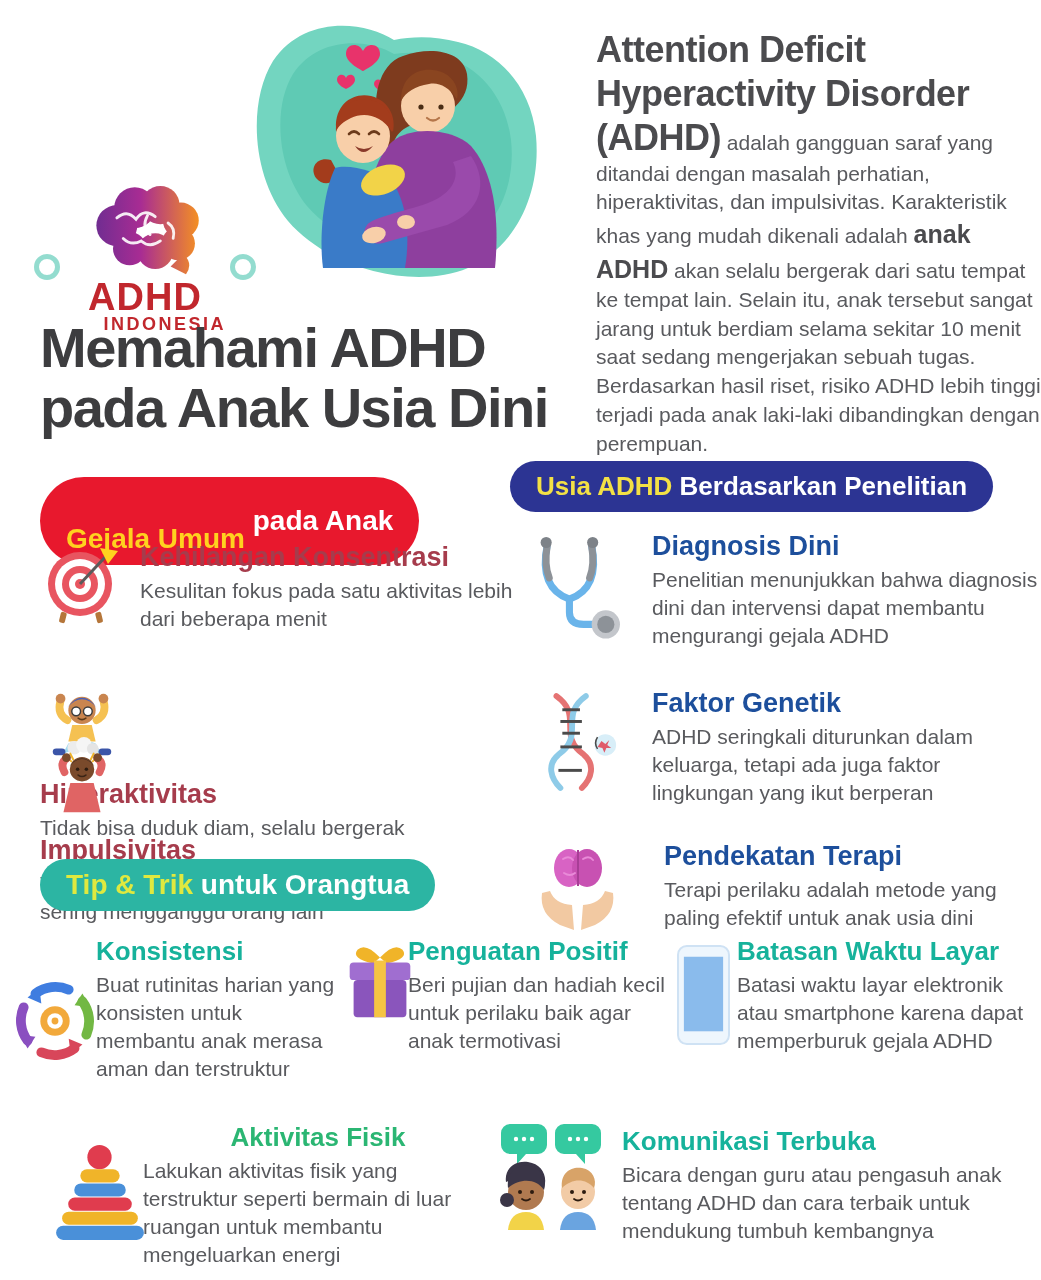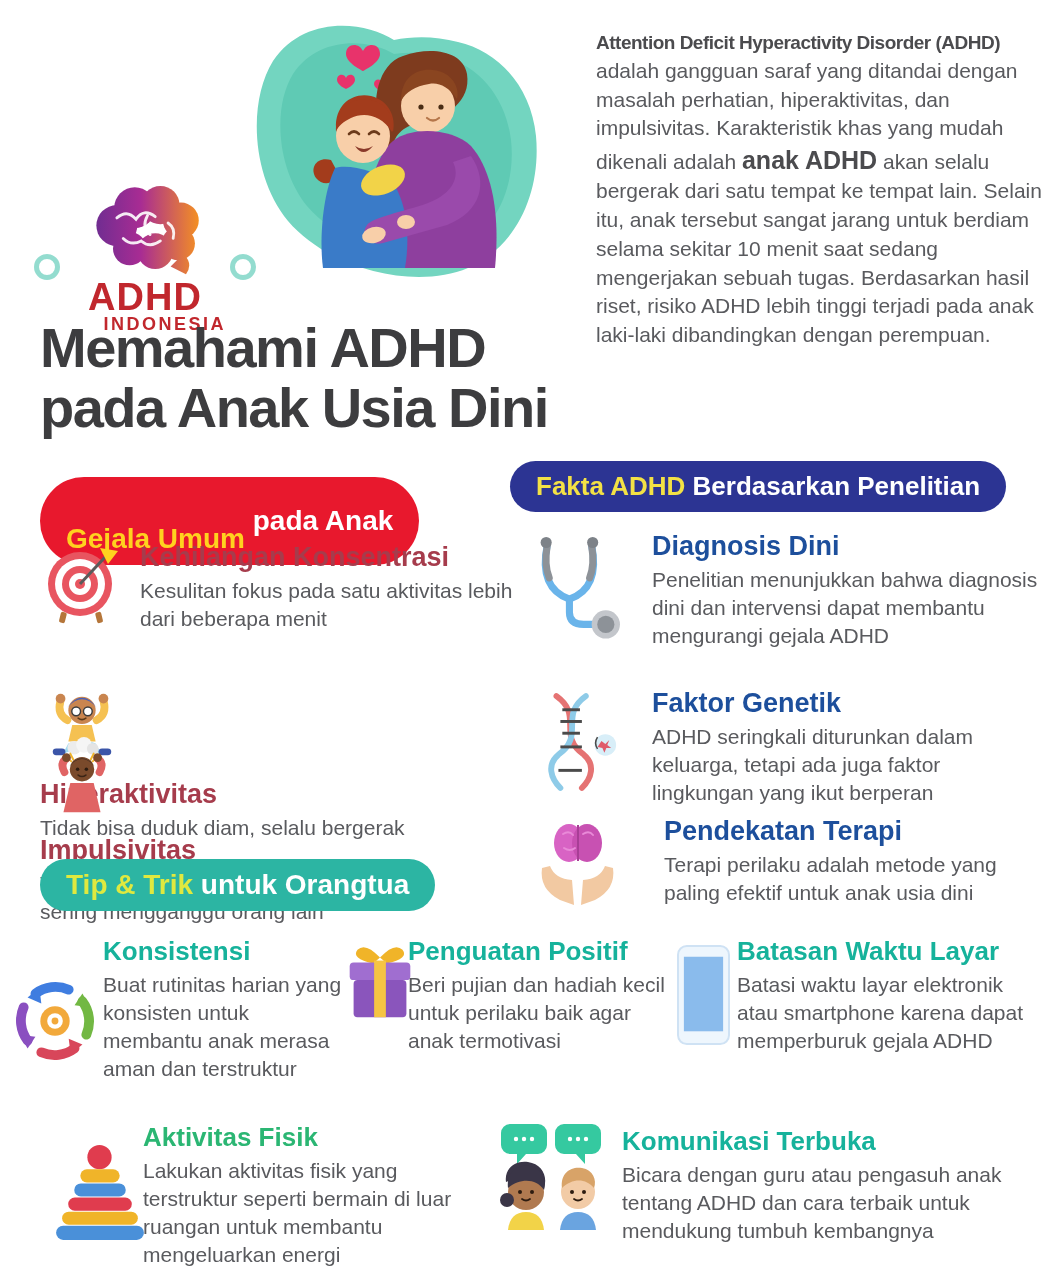--- a/index.html
+++ b/index.html
@@ -11,21 +11,21 @@
   
   .logo-card { left:36px; top:182px; width:218px; height:140px; text-align:center; }
   .logo-accent { position:absolute; width:26px; height:26px; border-radius:50%; border:5px solid #3bbfa8; opacity:.55; }
   .logo-accent.l { left:-2px; top:72px; }
   .logo-accent.r { right:-2px; top:72px; }
   .logo-brand { font-size:38px; font-weight:800; color:#c1272d; letter-spacing:1px; line-height:.9; margin-top:-6px; }
   .logo-sub { font-size:18px; font-weight:700; color:#c1272d; letter-spacing:2.5px; text-align:right; padding-right:28px; }
 
   
   .intro { left:596px; top:28px; width:446px; font-size:21px; color:#595a5e; line-height:1.37; font-weight:500; }
-  .intro-head { font-weight:800; font-size:19px; line-height:1.22; color:#4b4b4e; letter-spacing:-.5px; }
+  .intro-head { font-weight:800; font-size:36px; line-height:1.22; color:#4b4b4e; letter-spacing:-.5px; }
   .intro-bold { font-weight:800; font-size:25px; color:#4b4b4e; }
 
   
   .main-title { left:40px; top:318px; width:580px; font-size:56px; font-weight:800; color:#3d3d3f; line-height:1.07; letter-spacing:-1.5px; }
 
   
   .badge { display:inline-flex; align-items:center; border-radius:44px; padding:10px 26px; font-weight:800; white-space:pre; }
   .badge .rest { color:#ffffff; }
   .badge.red  { left:40px; top:477px; background:#e8182d; font-size:28px; }
   .badge.red .hl { color:#ffd21f;margin-top:36px; }
@@ -34,21 +34,21 @@
   .badge.teal { left:40px; top:859px; background:#2cb5a3; font-size:28px; }
   .badge.teal .hl { color:#dfe93f; }
 
   
   .item { display:flex; gap:16px; align-items:flex-start; }
   .icon-box { flex:0 0 auto; display:flex; justify-content:center; }
   .item-title { font-weight:800; margin-bottom:4px; }
   .g-title { font-size:27px; color:#a63c4c; }
   .f-title { font-size:27px; color:#1d4f9c; }
   .t-title { font-size:26px; color:#16b29b; }
-  .t-title.green { color:#2bb673; }
+  .t-title.green { color:#2bb673;text-align:center; }
   .item-desc { font-size:21px; color:#595a5e; line-height:1.33; }
 
   .g-item { left:40px; width:510px; }
   .g-item .icon-box { width:84px; }
   .g-item .txt { width:412px; }
 
   .f-item { left:518px; width:524px; }
   .f-item .icon-box { width:118px; }
   .f-item .txt { width:388px; }
 
@@ -199,21 +199,21 @@
         <path d="M28 47 h24 l7 30 h-38 Z" fill="#e06464"></path>
       </svg>
     </div>
     <div class="txt">
       <div class="item-title g-title">Impulsivitas</div>
       <div class="item-desc">Tindakan tanpa berpikir terlebih dahulu, sering mengganggu orang lain</div>
     </div>
   </div>
 
   <div class="abs badge blue">
-    <span class="hl">Fakta ADHD</span>
+    <span class="hl">Usia ADHD</span>
     <span class="rest"> Berdasarkan Penelitian</span>
   </div>
 
   <div class="abs item f-item" style="top:531px;">
     <div class="icon-box">
       <svg viewBox="0 0 95 110" width="96" height="112">
         <path d="M18 14 C12 42 20 60 40 67 C60 60 68 42 62 14" fill="none" stroke="#6ab4ea" stroke-width="7" stroke-linecap="round"></path>
         <path d="M18 14 C16 26 16 36 20 46" stroke="#8d9298" stroke-width="7" fill="none" stroke-linecap="round"></path>
         <path d="M62 14 C64 26 64 36 60 46" stroke="#8d9298" stroke-width="7" fill="none" stroke-linecap="round"></path>
         <circle cx="17" cy="11" r="5.5" fill="#7d8288"></circle>
@@ -243,21 +243,21 @@
         <path d="M70 54 l4 3 l4 -4 l-2 5 l4 3 l-5 0 l-2 5 l-2 -5 l-5 -1 Z" fill="#e05a6a"></path>
         <path d="M66 50 q-4 6 0 12" stroke="#4a4a4a" stroke-width="1.6" fill="none"></path>
       </svg>
     </div>
     <div class="txt">
       <div class="item-title f-title">Faktor Genetik</div>
       <div class="item-desc">ADHD seringkali diturunkan dalam keluarga, tetapi ada juga faktor lingkungan yang ikut berperan</div>
     </div>
   </div>
 
-  <div class="abs item f-item" style="top:816px;gap:28px;">
+  <div class="abs item f-item" style="top:841px;gap:28px;">
     <div class="icon-box">
       <svg viewBox="0 0 95 95" width="95" height="95">
         <ellipse cx="39" cy="27" rx="15" ry="19" fill="#d863c4"></ellipse>
         <ellipse cx="57" cy="27" rx="15" ry="19" fill="#c851b2"></ellipse>
         <line x1="48" y1="9" x2="48" y2="45" stroke="#a83e96" stroke-width="2"></line>
         <path d="M33 18 q6 -4 10 1 M53 18 q6 -4 10 1 M34 32 q6 4 11 0" stroke="#e98ad8" stroke-width="2" fill="none" stroke-linecap="round"></path>
         <path d="M12 52 Q9 73 30 84 L44 89 L42 64 Q25 63 20 50 Z" fill="#f2c9a2"></path>
         <path d="M83 52 Q86 73 65 84 L51 89 L53 64 Q70 63 75 50 Z" fill="#f2c9a2"></path>
       </svg>
     </div>
@@ -280,21 +280,21 @@
       <path d="M62 16 A34 34 0 0 0 28 20" stroke="#3f7de0" stroke-width="10" fill="none" stroke-linecap="round"></path>
       <path d="M32 14 l-12 10 14 6 Z" fill="#3f7de0"></path>
       <path d="M16 34 A34 34 0 0 0 20 68" stroke="#8a4fc0" stroke-width="10" fill="none" stroke-linecap="round"></path>
       <path d="M12 62 l8 14 8 -12 Z" fill="#8a4fc0"></path>
       <path d="M34 80 A34 34 0 0 0 68 76" stroke="#d8465a" stroke-width="10" fill="none" stroke-linecap="round"></path>
       <path d="M64 82 l12 -10 -14 -6 Z" fill="#d8465a"></path>
       <path d="M80 62 A34 34 0 0 0 76 28" stroke="#72b843" stroke-width="10" fill="none" stroke-linecap="round"></path>
       <path d="M84 34 l-8 -14 -8 12 Z" fill="#72b843"></path>
     </svg>
   </div>
-  <div class="tip-txt" style="left:103px; top:936px; width:248px;">
+  <div class="tip-txt" style="left:96px; top:936px; width:248px;">
     <div class="item-title t-title">Konsistensi</div>
     <div class="item-desc">Buat rutinitas harian yang konsisten untuk membantu anak merasa aman dan terstruktur</div>
   </div>
 
   <div class="abs" style="left:336px; top:940px;">
     <svg viewBox="0 0 90 90" width="88" height="88">
       <path d="M45 18 Q30 2 22 10 Q15 19 38 24 Z" fill="#f0b429"></path>
       <path d="M45 18 Q60 2 68 10 Q75 19 52 24 Z" fill="#f0b429"></path>
       <rect x="14" y="23" width="62" height="18" rx="4" fill="#a06ed0"></rect>
       <rect x="18" y="41" width="54" height="38" rx="4" fill="#8a55bc"></rect>

